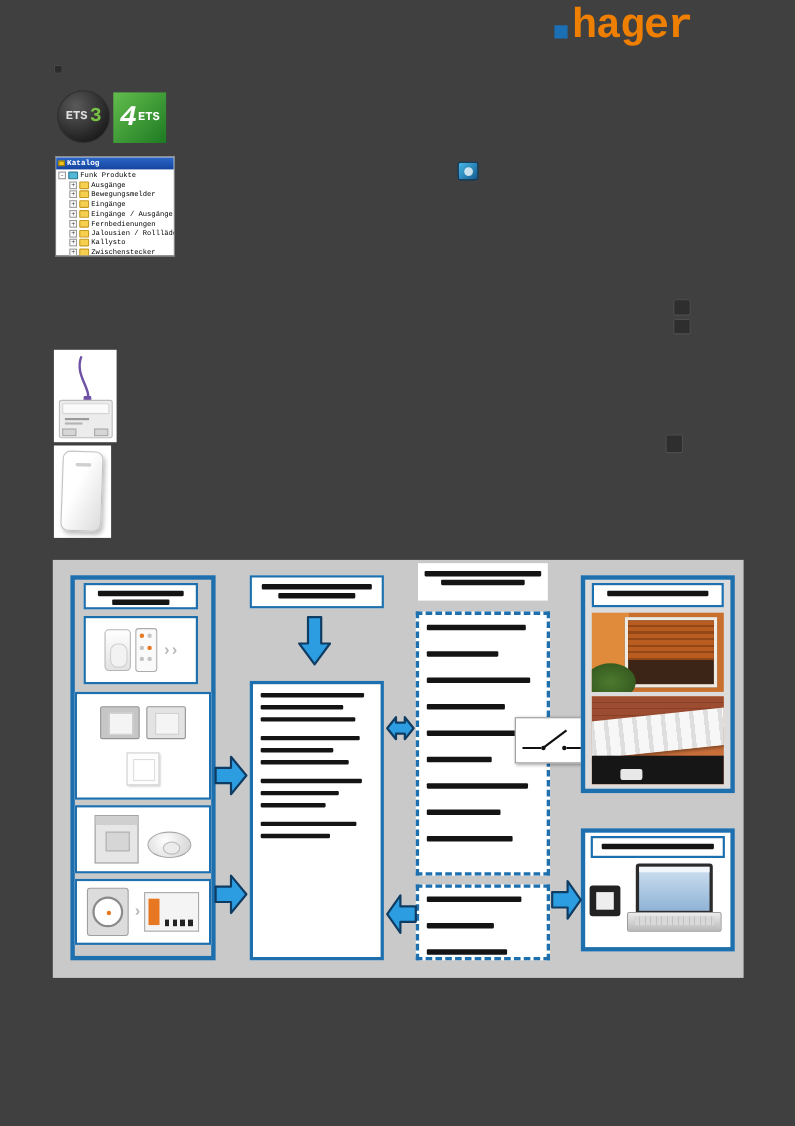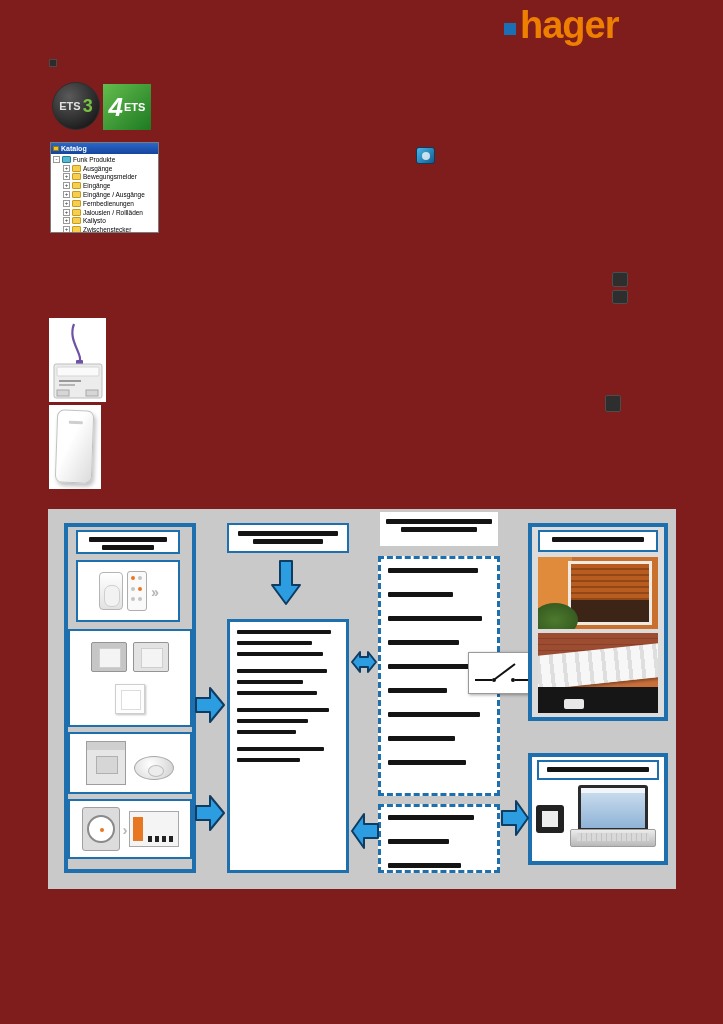--- a/index.html
+++ b/index.html
@@ -1,18 +1,18 @@
 <!DOCTYPE html>
 <html><head>
 <meta charset="utf-8">
 <style>
   *{box-sizing:border-box;margin:0;padding:0}
   html,body{background:#000}
-  .page{position:relative;width:723px;height:1024px;background:#7f1d1d;overflow:hidden;
-        font-family:Liberation Sans, sans-serif}
+  .page{position:relative;width:723px;height:1024px;background:#404040;overflow:hidden;
+        font-family:Liberation Mono, monospace}
   .abs{position:absolute}
 
   
   .logo{left:504px;top:6px;display:flex;align-items:flex-end;gap:4px}
   .logo-square{width:12px;height:12px;background:#1a6fb5;margin-bottom:9px}
   .logo-text{color:#ee7f00;font-size:38px;font-weight:bold;line-height:1;letter-spacing:-1px}
 
   
   .marker{left:49px;top:59px;width:8px;height:8px;background:#2b2b2b;border:1px solid #4a4a4a}
 

